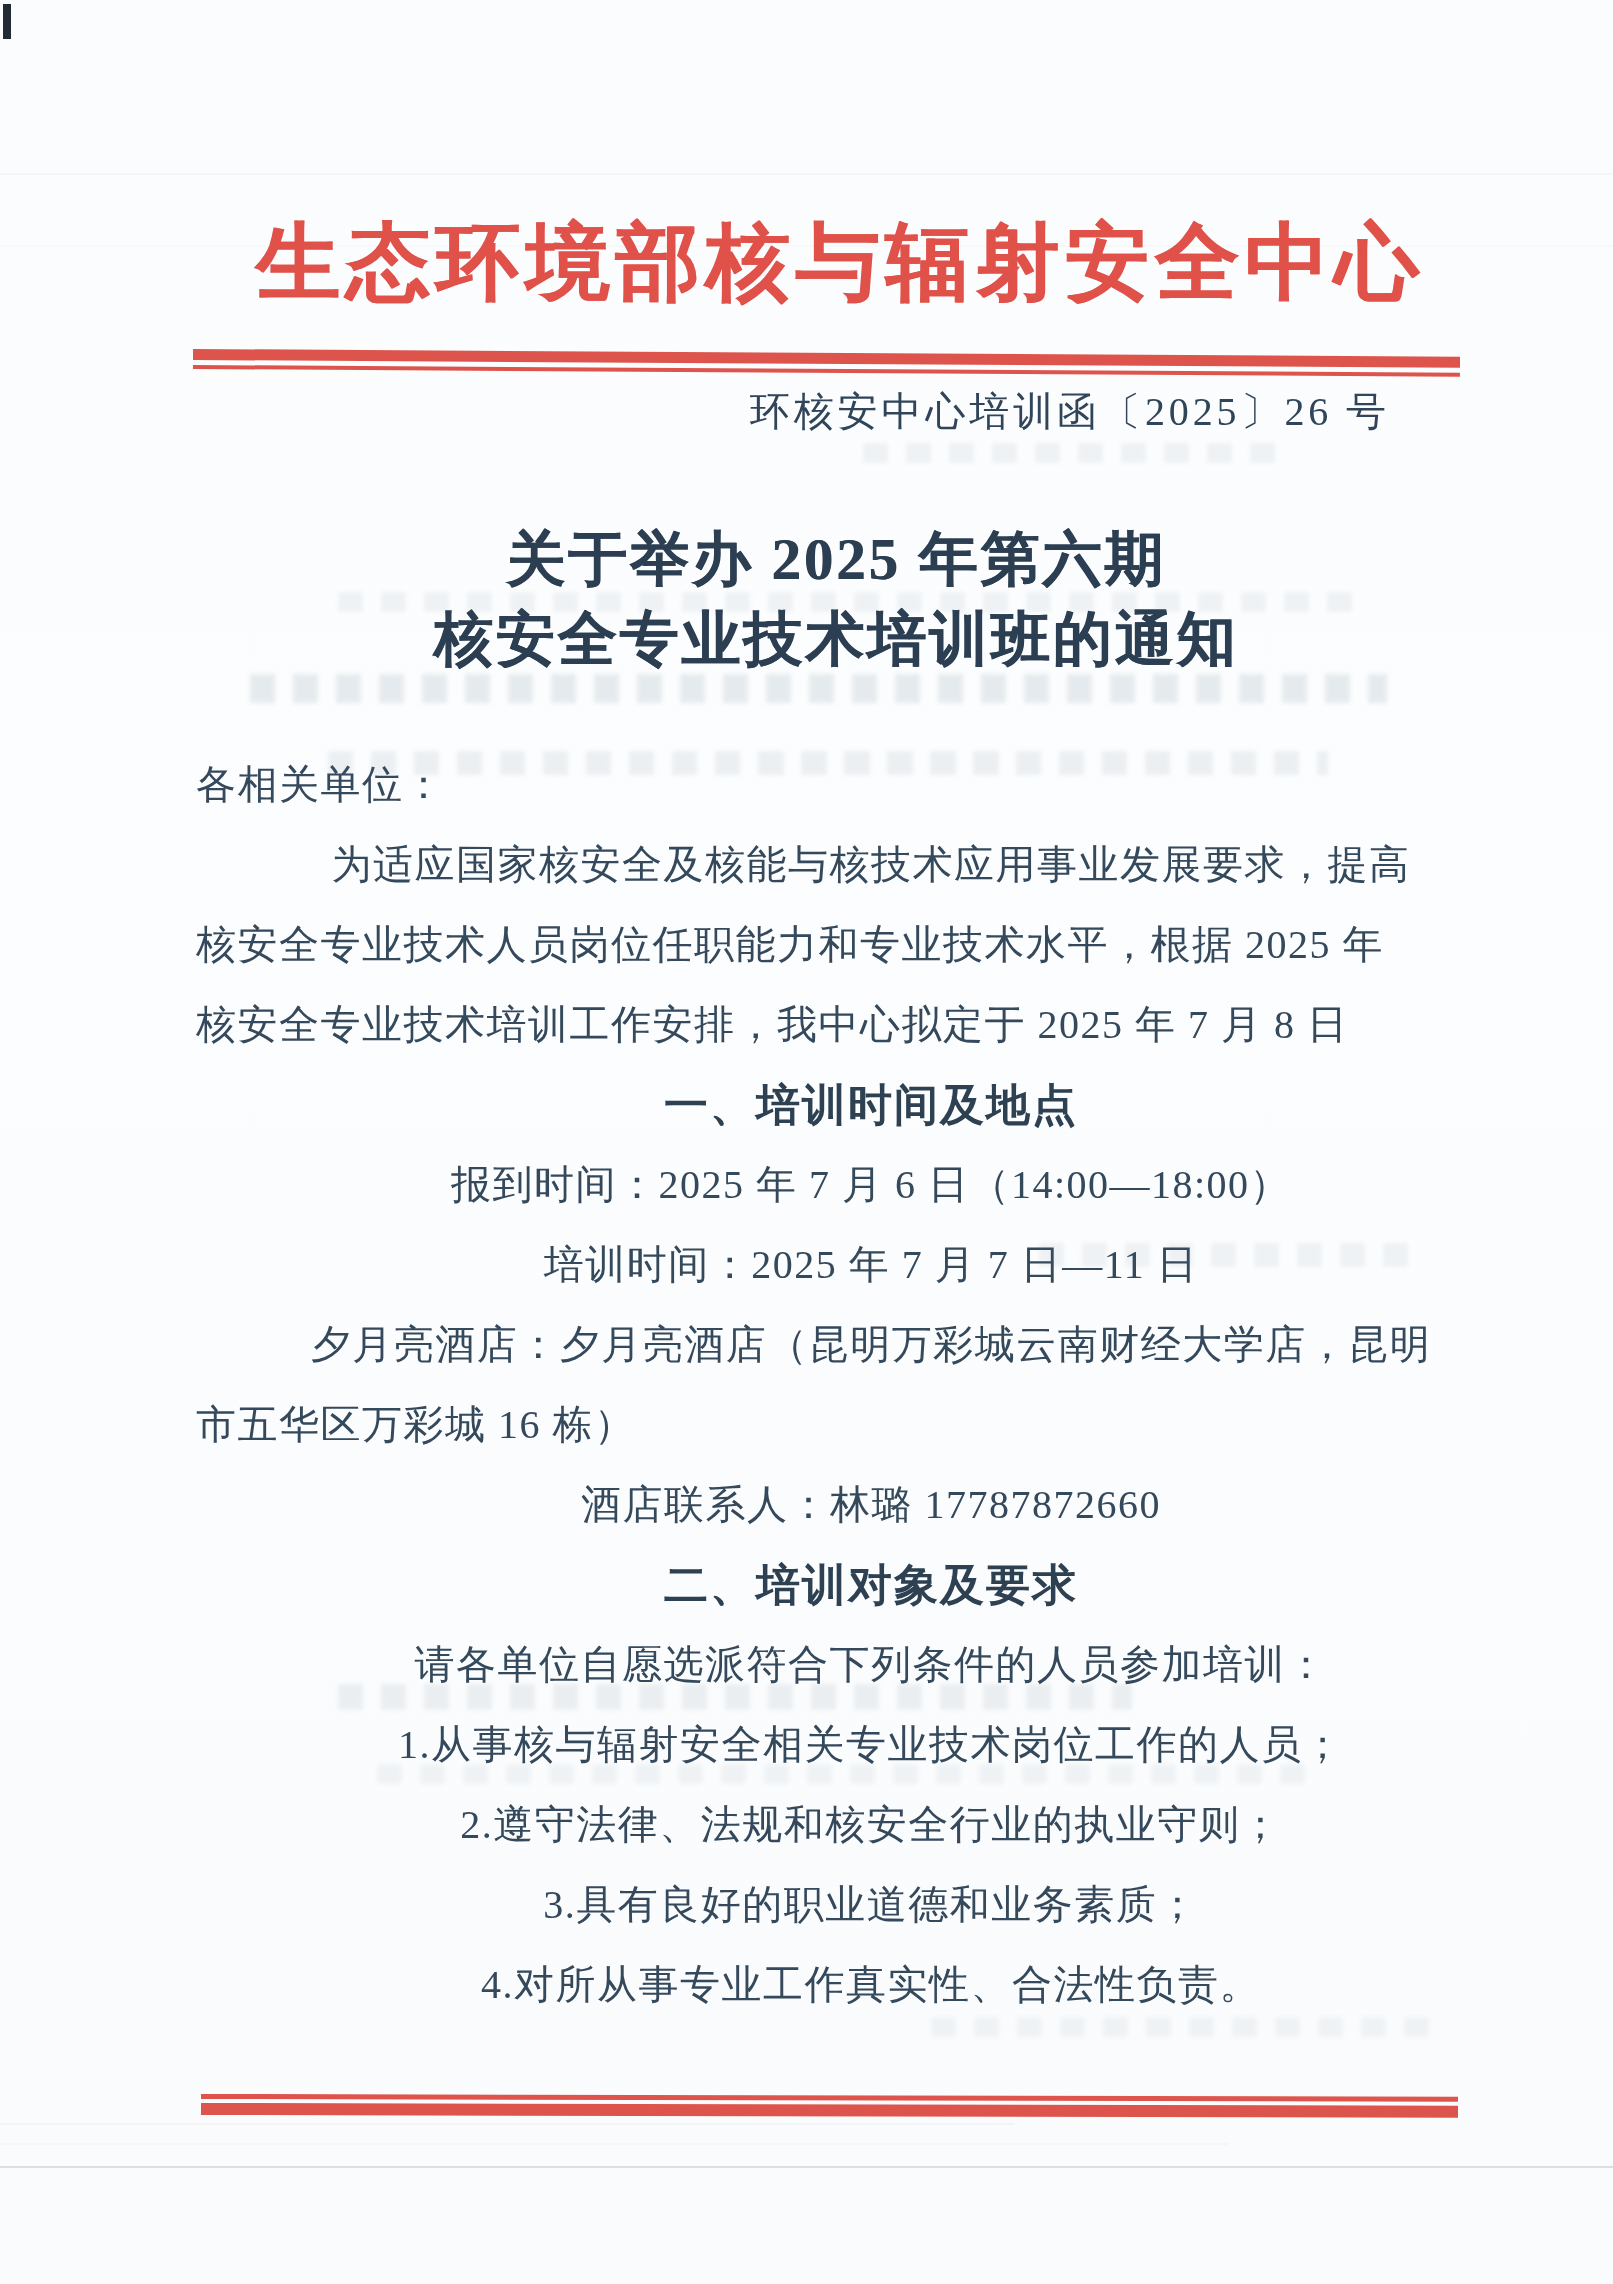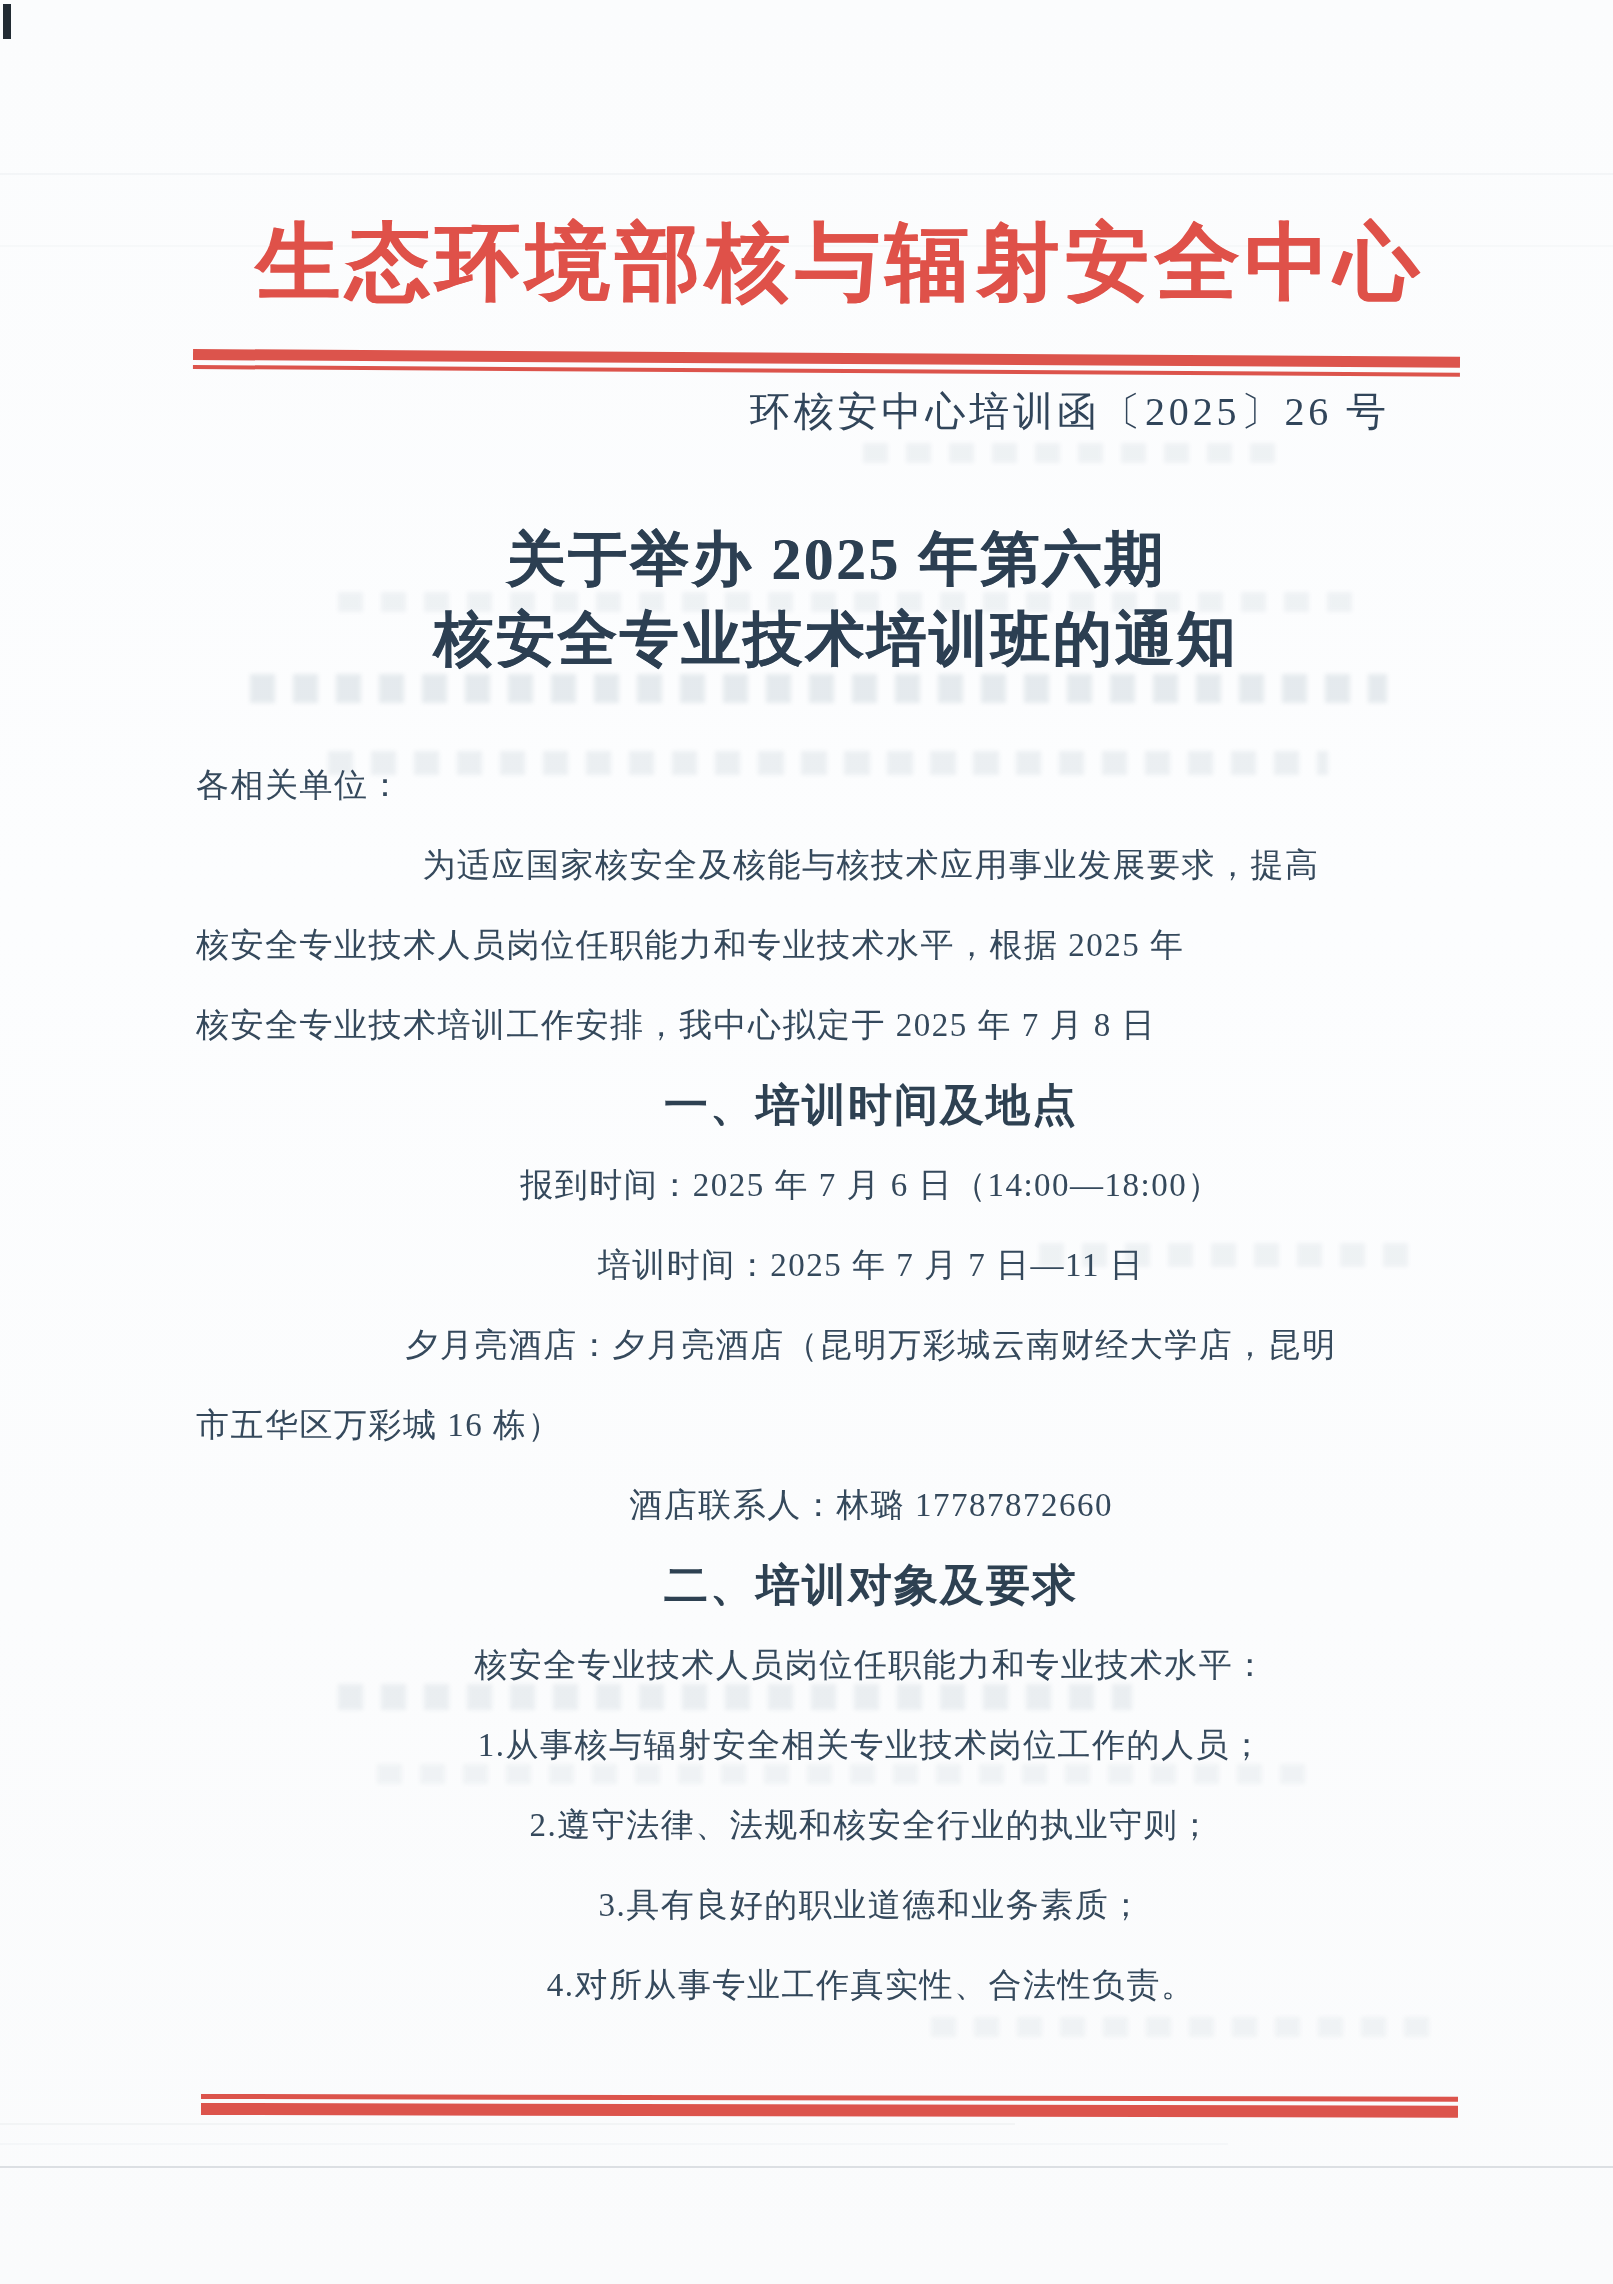--- a/index.html
+++ b/index.html
@@ -42,21 +42,21 @@
   }
 
   .doc-title{position:absolute;top:519px;left:0;width:100%;text-align:center;
     color:#2c3f52;font-weight:bold;transform:translateX(17.6px);}
   .doc-title .t-line{height:80px;line-height:80px;font-size:59px;letter-spacing:2.9px;
     text-shadow:0.6px 0 0 #2c3f52;}
 
   
   .body-block{position:absolute;left:196px;top:745px;width:1264px;}
   .line{
-    height:80px;line-height:80px;font-size:33px;color:#35495c;
+    height:80px;line-height:80px;font-size:40px;color:#35495c;
     letter-spacing:1.5px;white-space:nowrap;
   }
   .indent{padding-left:86px;text-align:center;}
   .heading{
     font-family:"Liberation Sans","DejaVu Sans",sans-serif;
     font-weight:bold;color:#2e4152;letter-spacing:2px;font-size:44px;
   }
 
   
   .rule-bottom{position:absolute;left:201px;top:2094px;width:1257px;transform:rotate(0.12deg);transform-origin:left center;}
@@ -108,21 +108,21 @@
     <div class="line indent">为适应国家核安全及核能与核技术应用事业发展要求，提高</div>
     <div class="line">核安全专业技术人员岗位任职能力和专业技术水平，根据 2025 年</div>
     <div class="line">核安全专业技术培训工作安排，我中心拟定于 2025 年 7 月 8 日</div>
     <div class="line indent heading">一、培训时间及地点</div>
     <div class="line indent">报到时间：2025 年 7 月 6 日（14:00—18:00）</div>
     <div class="line indent">培训时间：2025 年 7 月 7 日—11 日</div>
     <div class="line indent">夕月亮酒店：夕月亮酒店（昆明万彩城云南财经大学店，昆明</div>
     <div class="line">市五华区万彩城 16 栋）</div>
     <div class="line indent">酒店联系人：林璐 17787872660</div>
     <div class="line indent heading">二、培训对象及要求</div>
-    <div class="line indent">核安全专业技术人员岗位任职能力和专业技术水平：</div>
+    <div class="line indent">请各单位自愿选派符合下列条件的人员参加培训：</div>
     <div class="line indent">1.从事核与辐射安全相关专业技术岗位工作的人员；</div>
     <div class="line indent">2.遵守法律、法规和核安全行业的执业守则；</div>
     <div class="line indent">3.具有良好的职业道德和业务素质；</div>
     <div class="line indent">4.对所从事专业工作真实性、合法性负责。</div>
   </div>
 
   <div class="rule-bottom">
     <div class="thin"></div>
     <div class="gap"></div>
     <div class="thick"></div>

